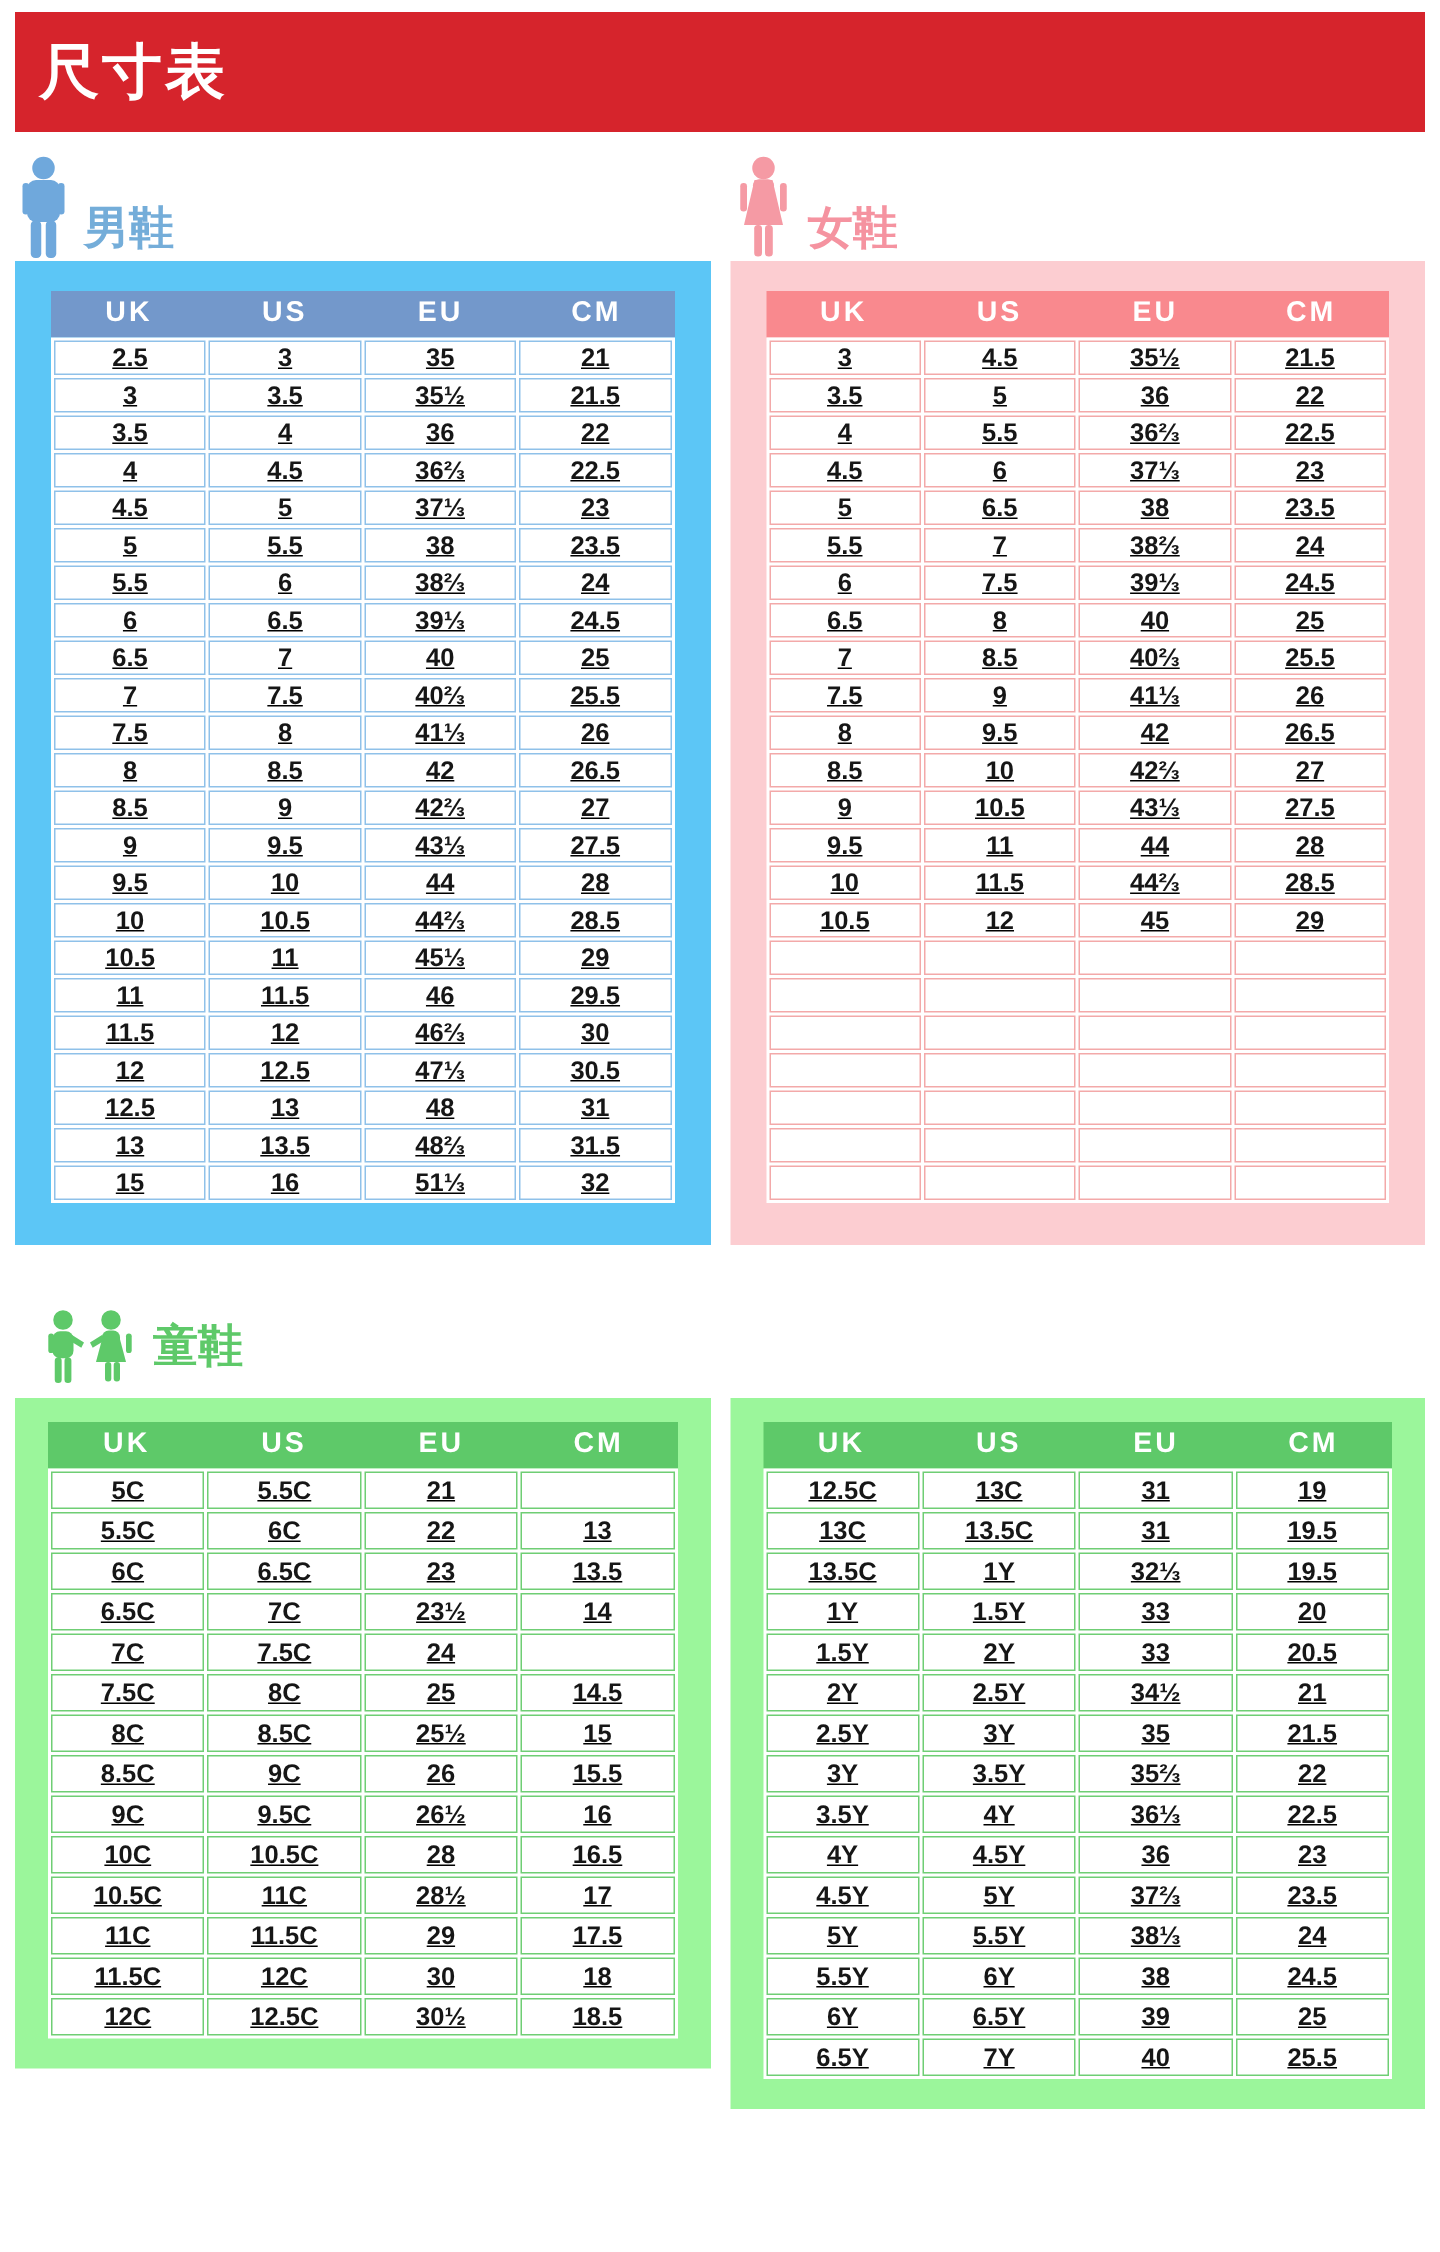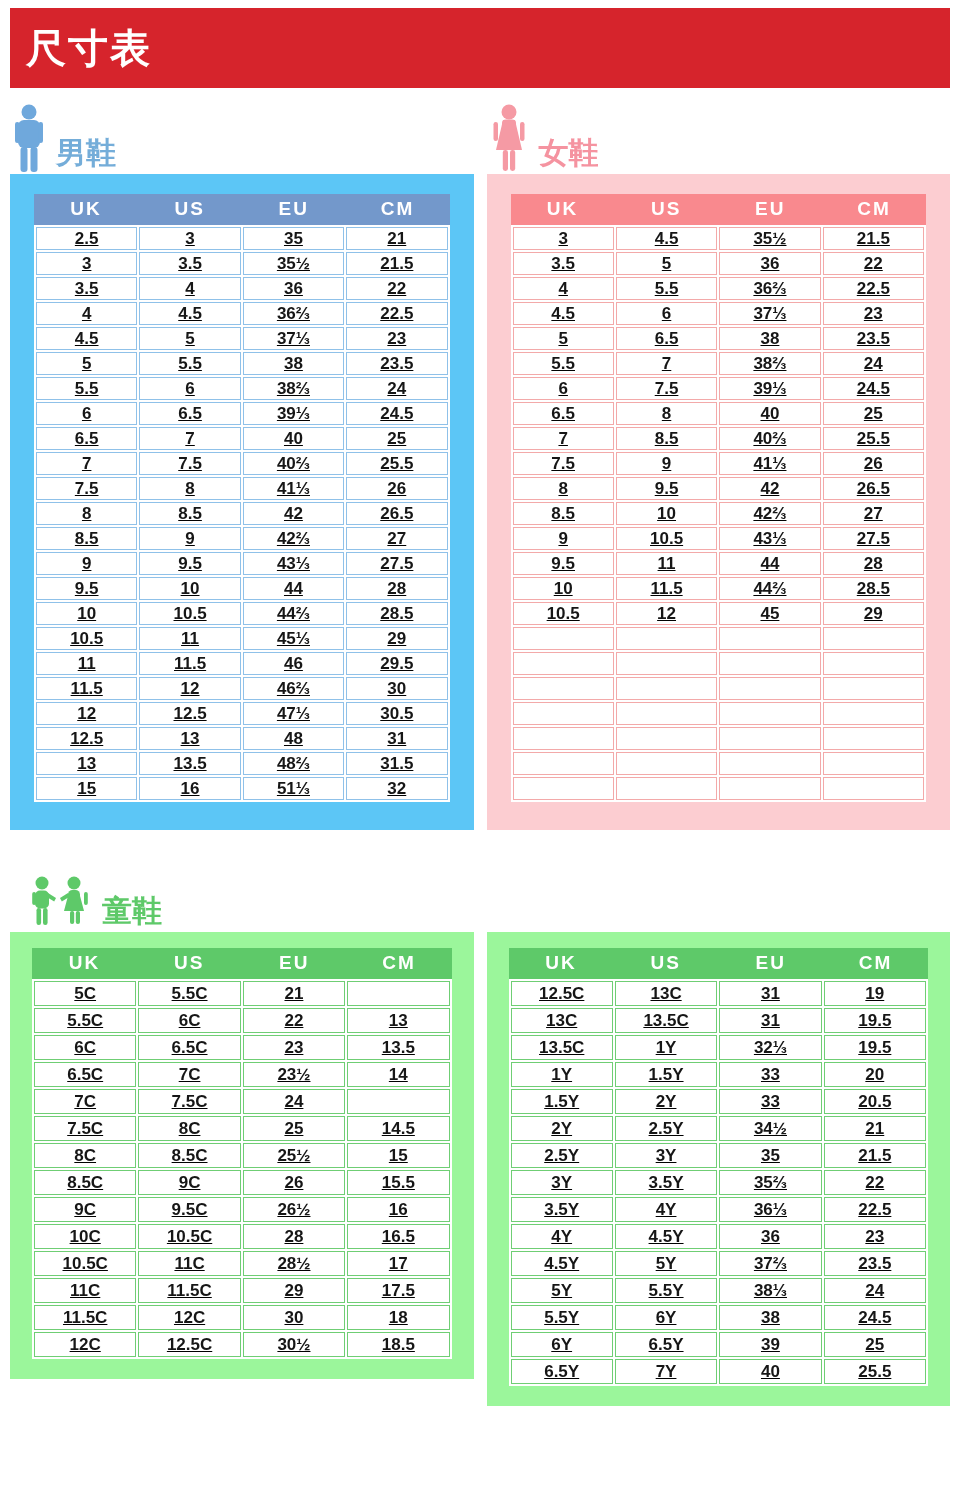--- a/index.html
+++ b/index.html
@@ -54,21 +54,21 @@
   .size-table td {
     border:1px solid var(--line);
     height:23px; padding:0;
     text-align:center; vertical-align:middle;
     font-size:17px; font-weight:bold; color:#161616;
     overflow:hidden; white-space:nowrap;
   }
   .kids .size-table td { height:25px; }
 
   .kids-head { margin-top:40px; }
-  .kids-head .sec-label { height:60px; margin-left:18px; }
+  .kids-head .sec-label { height:60px; margin-left:18px;align-items:center; }
 </style>
 </head>
 <body>
 
 <div class="page">
 
   <header class="banner">
     <h1 class="page-title">尺寸表</h1>
   </header>
 

